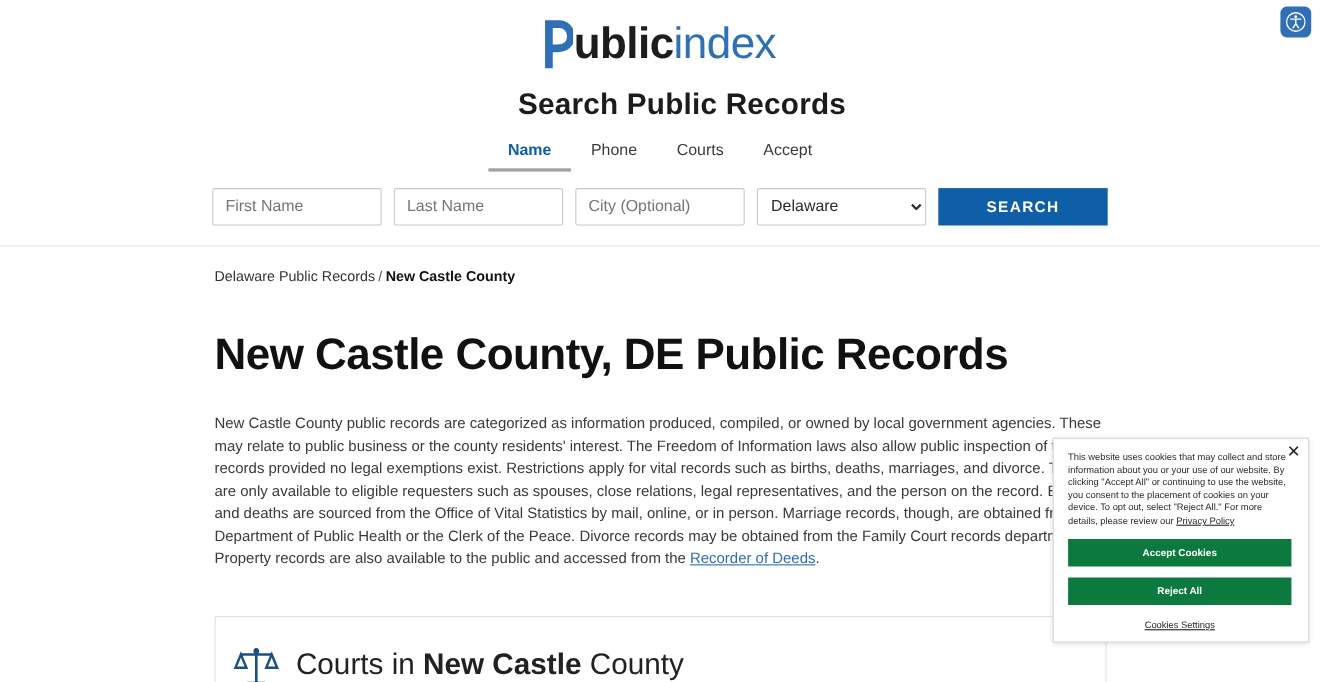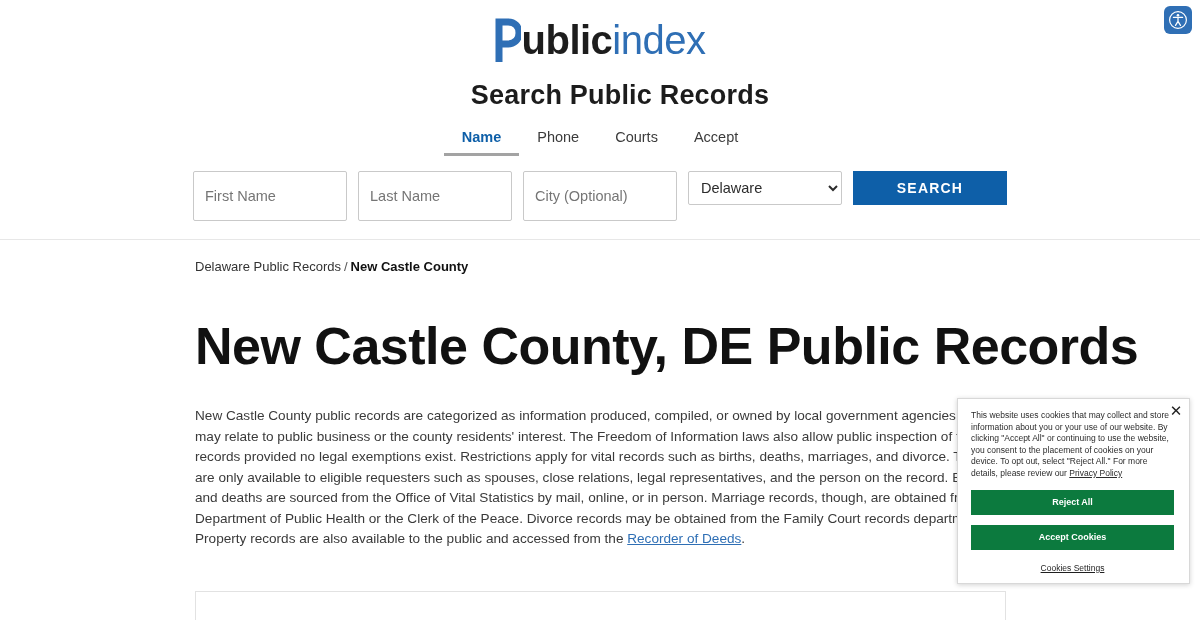--- a/index.html
+++ b/index.html
@@ -70,21 +70,21 @@
     border-bottom:3px solid #a3a3a3;
   }
 
   .search-row {
     display:flex;
     justify-content:center;
     gap:11px;
     margin-top:15px;
   }
   .search-row input[type="text"] {
-    height:50px;
+    height:34px;
     border:1px solid #c9c9c9;
     border-radius:2px;
     padding:0 11px;
     font-size:14.5px;
     color:#0369a1;
     font-family:"Liberation Sans", sans-serif;
     background:#fff;
   }
   .in-first { width:154px; }
   .in-last  { width:154px; }
@@ -132,21 +132,21 @@
     font-size:13px;
     color:#333;
     margin:19px 0 0 195px;
   }
   .breadcrumb .crumb-link { color:#333; text-decoration:none; }
   .breadcrumb .sep { color:#555; margin:0 3px; }
   .breadcrumb .crumb-current { font-weight:bold; color:#111; }
 
   .h1 {
     margin:42px 0 0 195px;
-    font-size:52px;
+    font-size:40px;
     font-weight:bold;
     color:#111;
     letter-spacing:-0.5px;
   }
 
   .intro {
     margin:30px 0 0 195px;
     width:812px;
     font-size:13.6px;
     line-height:20.5px;
@@ -295,16 +295,16 @@
       </span>
       <div class="card-title"><span>Courts in </span><b>New Castle</b><span> County</span></div>
     </div>
 
   </div>
 </div>
 
 <div class="cookie">
   <div class="cookie-close">✕</div>
   <div class="cookie-text"><span>This website uses cookies that may collect and store information about you or your use of our website. By clicking "Accept All" or continuing to use the website, you consent to the placement of cookies on your device. To opt out, select "Reject All." For more details, please review our </span><a href="#">Privacy Policy</a></div>
+  <button class="cookie-btn">Accept Cookies</button>
   <button class="cookie-btn">Reject All</button>
-  <button class="cookie-btn">Accept Cookies</button>
   <a class="cookie-settings" href="#">Cookies Settings</a>
 </div>
 
 </body></html>

